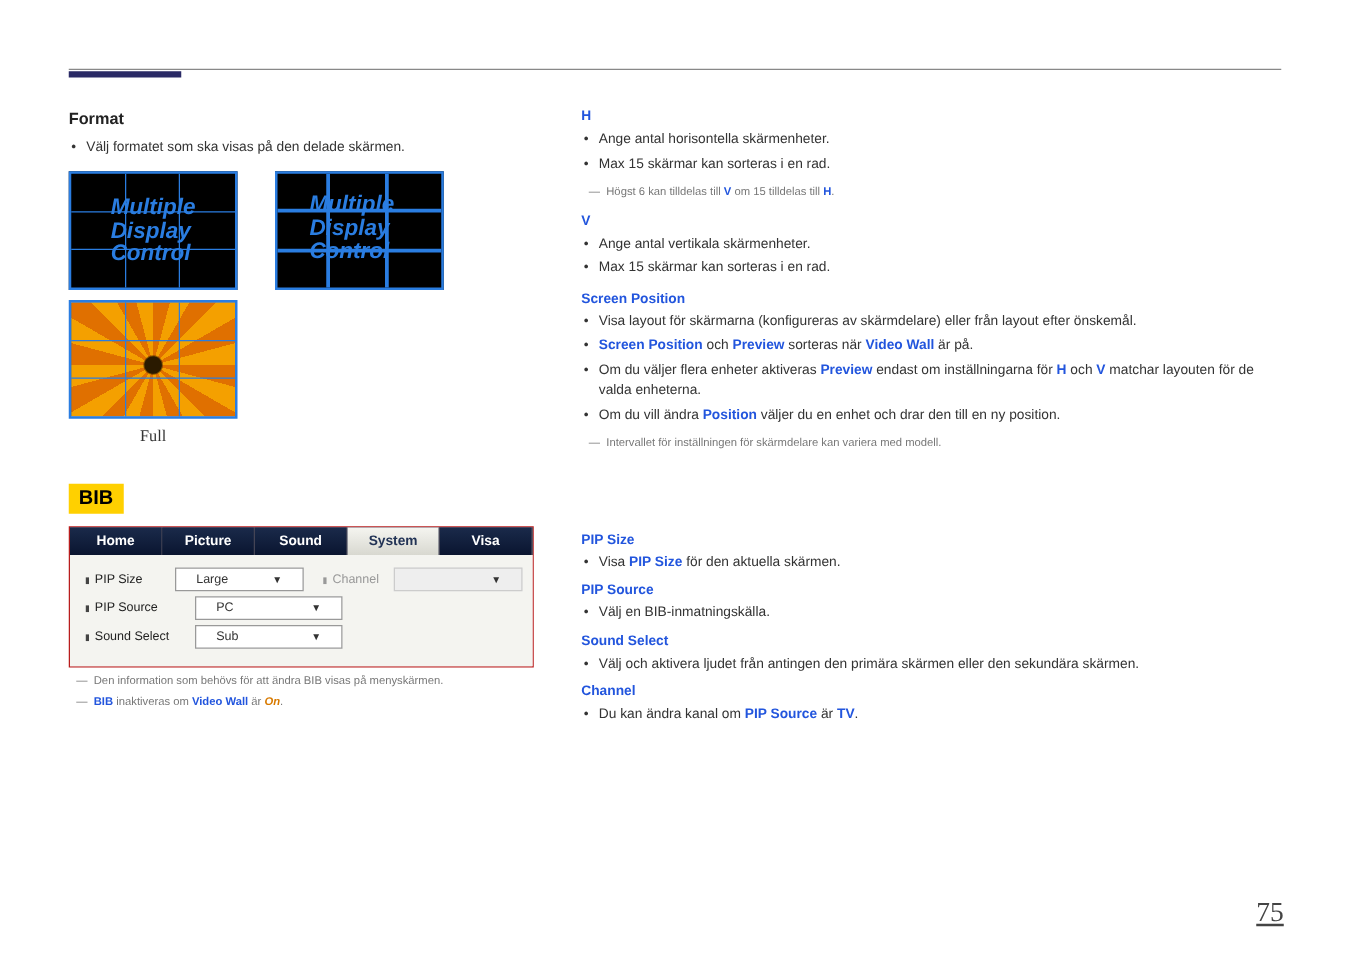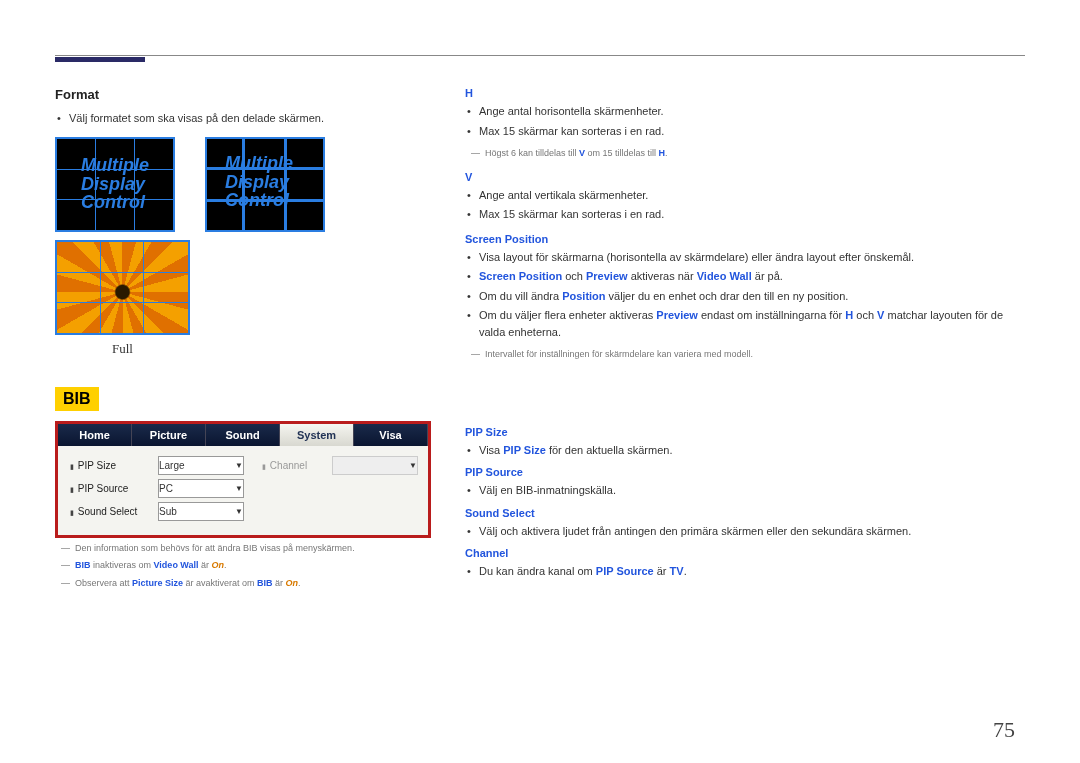--- a/index.html
+++ b/index.html
@@ -49,21 +49,21 @@
   ul li { position: relative; padding-left: 14px; margin: 3px 0; line-height: 1.5; }
   ul li::before { content: "•"; position: absolute; left: 2px; }
   .note { font-size: 9px; color: #777; margin: 4px 0 4px 10px; line-height: 1.5; position: relative; padding-left:10px;}
   .note::before { content:"―"; position:absolute; left:-4px; top:0; font-size:9px; color:#777;}
   .bold-blue { color: #2255dd; font-weight: bold; }
   .orange { color: #d87a00; font-weight: bold; font-style: italic; }
 
   
   .grid-row { display:flex; gap:30px; margin-top:10px; }
   .mdc-box {
-    width: 120px; height: 95px;
+    width: 135px; height: 95px;
     border: 2px solid #2a7de1;
     background: #000;
     position: relative;
     display:flex; align-items:center; justify-content:center;
     box-sizing: border-box;
   }
   .mdc-text {
     color:#2a7de1; font-style: italic; font-weight:bold; font-size:18px; line-height:1.05;
     position: relative; z-index:2;
   }
@@ -83,45 +83,45 @@
   .flower .inner-grid .h { position:absolute; left:0; right:0; height:1px; background:#2a7de1;}
   .caption { text-align:center; font-size:13px; font-family:"Times New Roman",serif; margin-top:6px; }
 
   
   .bib-tag {
     display:inline-block; background:#ffd000; color:#000; font-weight:bold;
     font-size:16px; padding:3px 8px; margin-top:30px; margin-bottom:10px;
   }
   
   .ui-panel {
-    width:370px; border:3px solid #b91c1c;
+    width:370px; border:1px solid #b91c1c;
     font-family: Arial, sans-serif;
   }
   .ui-tabs { display:flex; background:linear-gradient(#1a2a4a,#0a1530); }
   .ui-tab {
     flex:1; text-align:center; color:#fff; font-size:11px; font-weight:bold;
     padding:5px 0; border-right:1px solid #445; position:relative;
     background:linear-gradient(#1a2a4a,#0a1530);
   }
   .ui-tab.active { background:linear-gradient(#f5f5f0,#d8d8d0); color:#223355; }
   .ui-body { background:#f4f4f0; padding:6px 8px 10px 8px;}
   .ui-row { display:flex; align-items:center; margin:4px 0;}
   .ui-label { width:88px; font-size:10px; color:#222; padding-left:4px;}
   .ui-label::before { content:"▮"; color:#444; margin-right:4px; font-size:7px;}
   .ui-select {
     width:84px; height:17px; border:1px solid #999; background:#fff;
-    font-size:10px; padding:0 0; display:flex; align-items:center; justify-content:space-between;
+    font-size:10px; padding:0 16px; display:flex; align-items:center; justify-content:space-between;
   }
   .ui-select .tri { font-size:8px; color:#333;}
   .ui-sep { width:14px;}
   .ui-label2 { width:70px; font-size:10px; color:#999; padding-left:4px;}
   .ui-label2::before { content:"▮"; margin-right:4px; font-size:7px;}
   .ui-select.disabled { background:#eee; color:#aaa; border-color:#ccc;}
 
-  .page-num { position:absolute; right:65px; bottom:20px; font-size:22px; color:#444; font-family:"Times New Roman",serif;}
+  .page-num { position:absolute; right:53px; bottom:20px; font-size:22px; color:#444; font-family:"Times New Roman",serif;text-decoration:underline;}
 </style>
 </head>
 <body>
 
 <div class="page-wrap">
   <hr class="top-rule">
   <div class="accent-bar"></div>
 
   <div class="cols">
 
@@ -214,53 +214,50 @@
                 <span class="tri">▼</span>
             </div>
           </div>
         </div>
       </div>
 
       <div class="note">Den information som behövs för att ändra BIB visas på menyskärmen.</div>
       <div class="note">
         <span class="bold-blue">BIB</span><span> inaktiveras om </span><span class="bold-blue">Video Wall</span><span> är </span><span class="orange">On</span><span>.</span>
       </div>
-      <div class="note">
-        <span>Observera att </span><span class="bold-blue">Picture Size</span><span> är avaktiverat om </span><span class="bold-blue">BIB</span><span> är </span><span class="orange">On</span><span>.</span>
-      </div>
     </div>
 
     <div class="col-right">
       <h4 class="blue-title">H</h4>
       <ul>
         <li>Ange antal horisontella skärmenheter.</li>
         <li>Max 15 skärmar kan sorteras i en rad.</li>
       </ul>
       <div class="note">
         <span>Högst 6 kan tilldelas till </span><span class="bold-blue">V</span><span> om 15 tilldelas till </span><span class="bold-blue">H</span><span>.</span>
       </div>
 
       <h4 class="blue-title" style="margin-top:10px">V</h4>
       <ul>
         <li>Ange antal vertikala skärmenheter.</li>
         <li>Max 15 skärmar kan sorteras i en rad.</li>
       </ul>
 
       <h4 class="blue-title" style="margin-top:10px">Screen Position</h4>
       <ul>
-        <li>Visa layout för skärmarna (horisontella av skärmdelare) eller ändra layout efter önskemål.</li>
+        <li>Visa layout för skärmarna (konfigureras av skärmdelare) eller från layout efter önskemål.</li>
         <li>
-          <span class="bold-blue">Screen Position</span><span> och </span><span class="bold-blue">Preview</span><span> aktiveras när </span><span class="bold-blue">Video Wall</span><span> är på.</span>
+          <span class="bold-blue">Screen Position</span><span> och </span><span class="bold-blue">Preview</span><span> sorteras när </span><span class="bold-blue">Video Wall</span><span> är på.</span>
+        </li>
+        <li>
+          <span>Om du väljer flera enheter aktiveras </span><span class="bold-blue">Preview</span><span> endast om inställningarna för </span><span class="bold-blue">H</span><span> och </span><span class="bold-blue">V</span><span> matchar layouten för de valda enheterna.</span>
         </li>
         <li>
           <span>Om du vill ändra </span><span class="bold-blue">Position</span><span> väljer du en enhet och drar den till en ny position.</span>
         </li>
-        <li>
-          <span>Om du väljer flera enheter aktiveras </span><span class="bold-blue">Preview</span><span> endast om inställningarna för </span><span class="bold-blue">H</span><span> och </span><span class="bold-blue">V</span><span> matchar layouten för de valda enheterna.</span>
-        </li>
       </ul>
       <div class="note">Intervallet för inställningen för skärmdelare kan variera med modell.</div>
 
       <div style="height:60px"></div>
 
       <h4 class="blue-title">PIP Size</h4>
       <ul>
           <li>
         <span>Visa </span><span class="bold-blue">PIP Size</span><span> för den aktuella skärmen.</span>
       </li>

